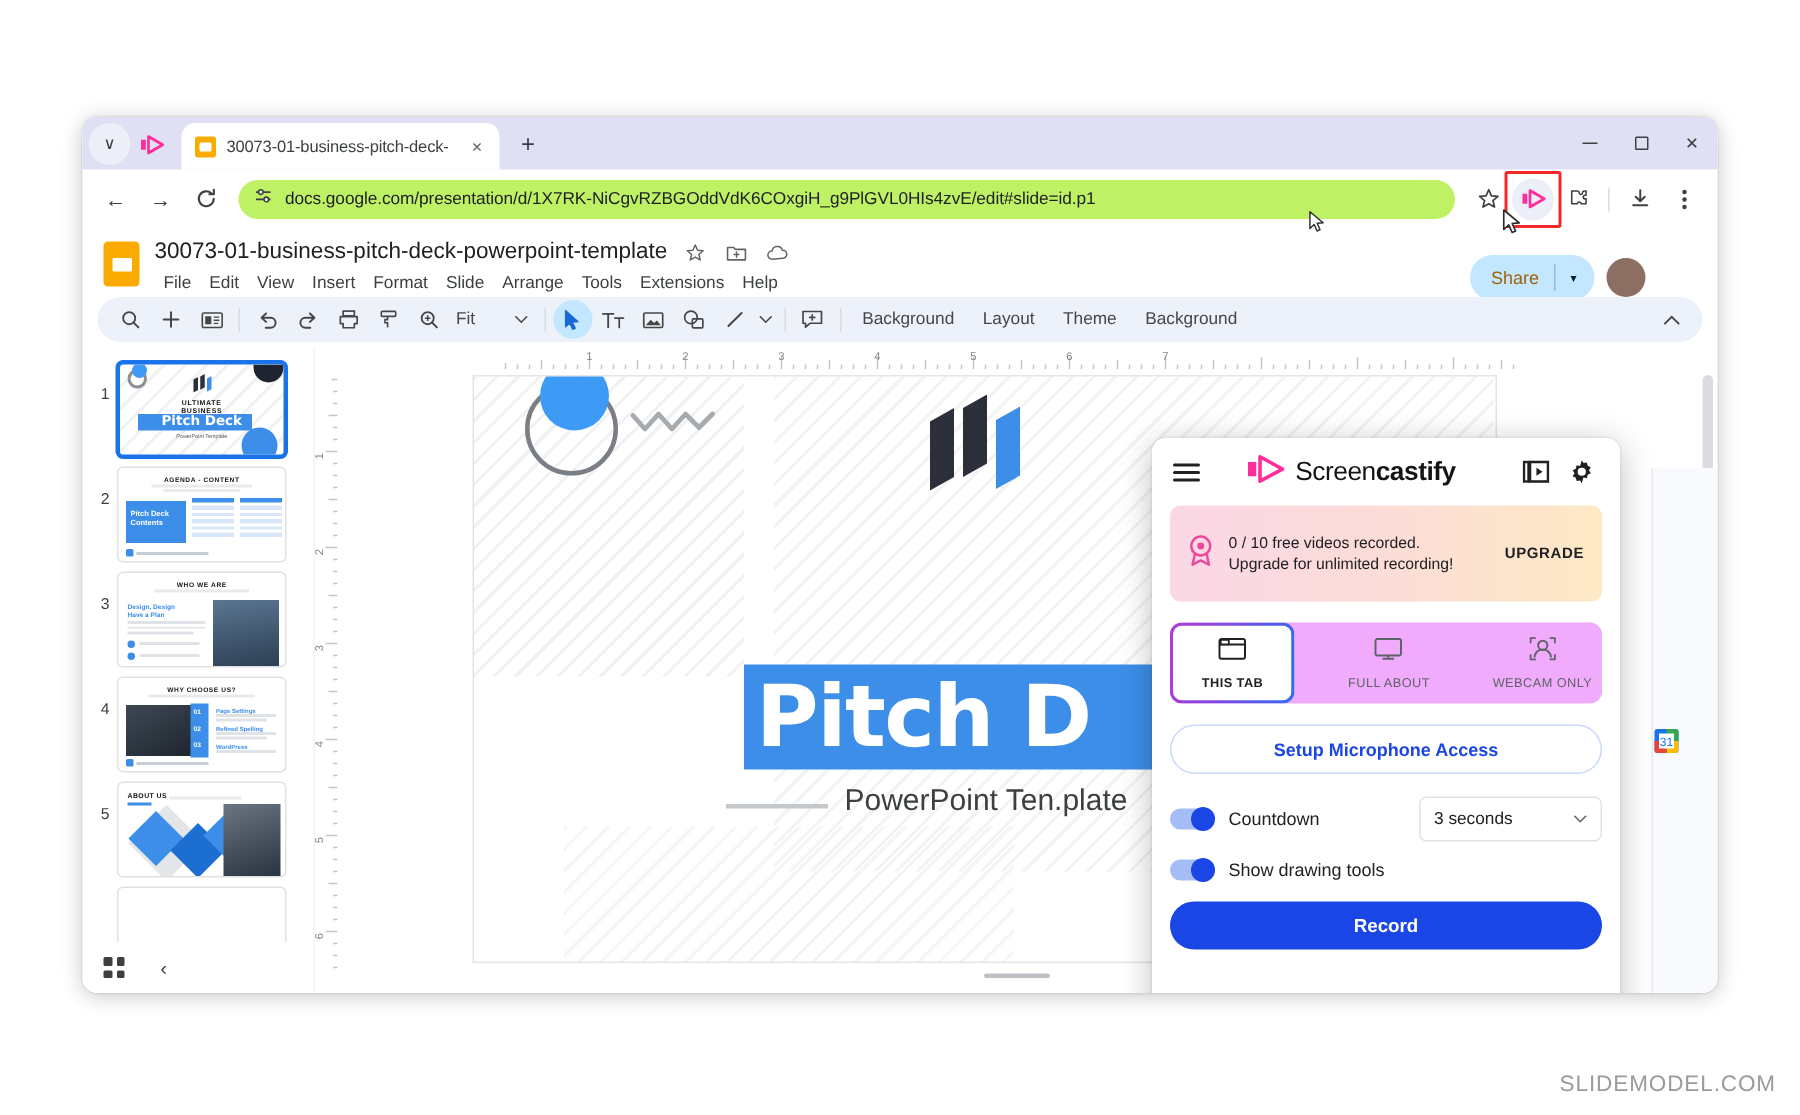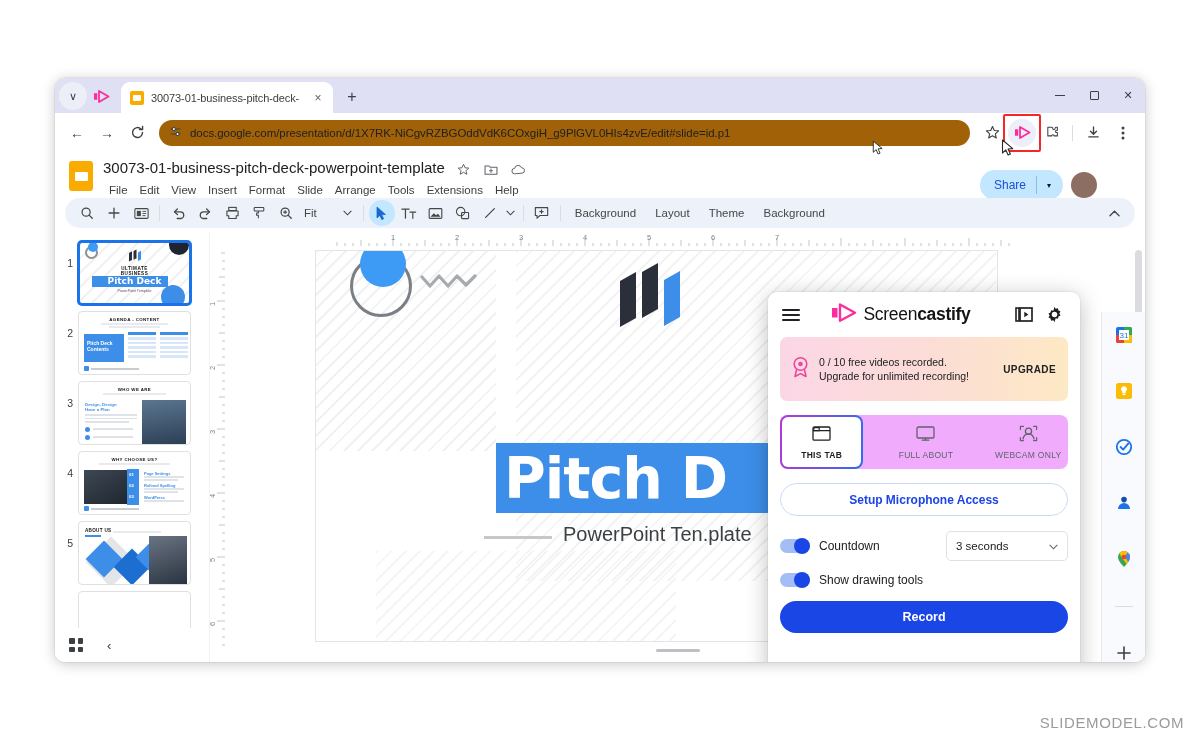--- a/index.html
+++ b/index.html
@@ -109,21 +109,21 @@
   .nav-btn {
     width: 28px; height: 28px;
     display: flex; align-items: center; justify-content: center;
     border-radius: 14px;
     color: #3c4043; font-size: 14px;
     cursor: pointer;
   }
   #url-bar {
     flex: 1;
     height: 26px;
-    background: #a16207;
+    background: #bef264;
     border-radius: 13px;
     display: flex; align-items: center;
     padding: 0 10px;
     margin: 0 6px;
     gap: 8px;
     cursor: text;
   }
   #url-text {
     font-size: 11.5px; color: #202124;
     white-space: nowrap; overflow: hidden;
@@ -205,21 +205,21 @@
   }
   #share-btn {
     height: 30px;
     background: #c2e7ff;
     border-radius: 15px;
     display: flex; align-items: center;
     padding: 0 6px 0 14px;
     gap: 10px;
     cursor: pointer;
   }
-  #share-label { font-size: 12px; color: #1d4ed8; }
+  #share-label { font-size: 12px; color: #a16207; }
   #share-divider { width:1px; height:18px; background:#8bbfe0; }
   #share-caret { font-size: 8px; color:#001d35; padding-right:6px; }
   #avatar-sm {
     width: 26px; height: 26px; border-radius: 13px;
     background: #8d6e63;
   }
 
   
   #toolbar {
     height: 30px;
@@ -436,21 +436,21 @@
     cursor: pointer;
   }
 
   
   #side-panel {
     position: absolute;
     right: 0; top: 80px; bottom: 0;
     width: 44px;
     background: #f8fafd;
     border-left: 1px solid #e8eaed;
-    display: flex; flex-direction: column;
+    display: flex; flex-direction: row;
     align-items: center;
     padding-top: 14px;
     gap: 38px;
   }
   .side-icon { width: 20px; height: 20px; cursor: pointer; display:flex; align-items:center; justify-content:center;}
   #side-divider { width: 18px; height: 1px; background: #dadce0; }
 
   
   #cast-popup {
     position: absolute;

